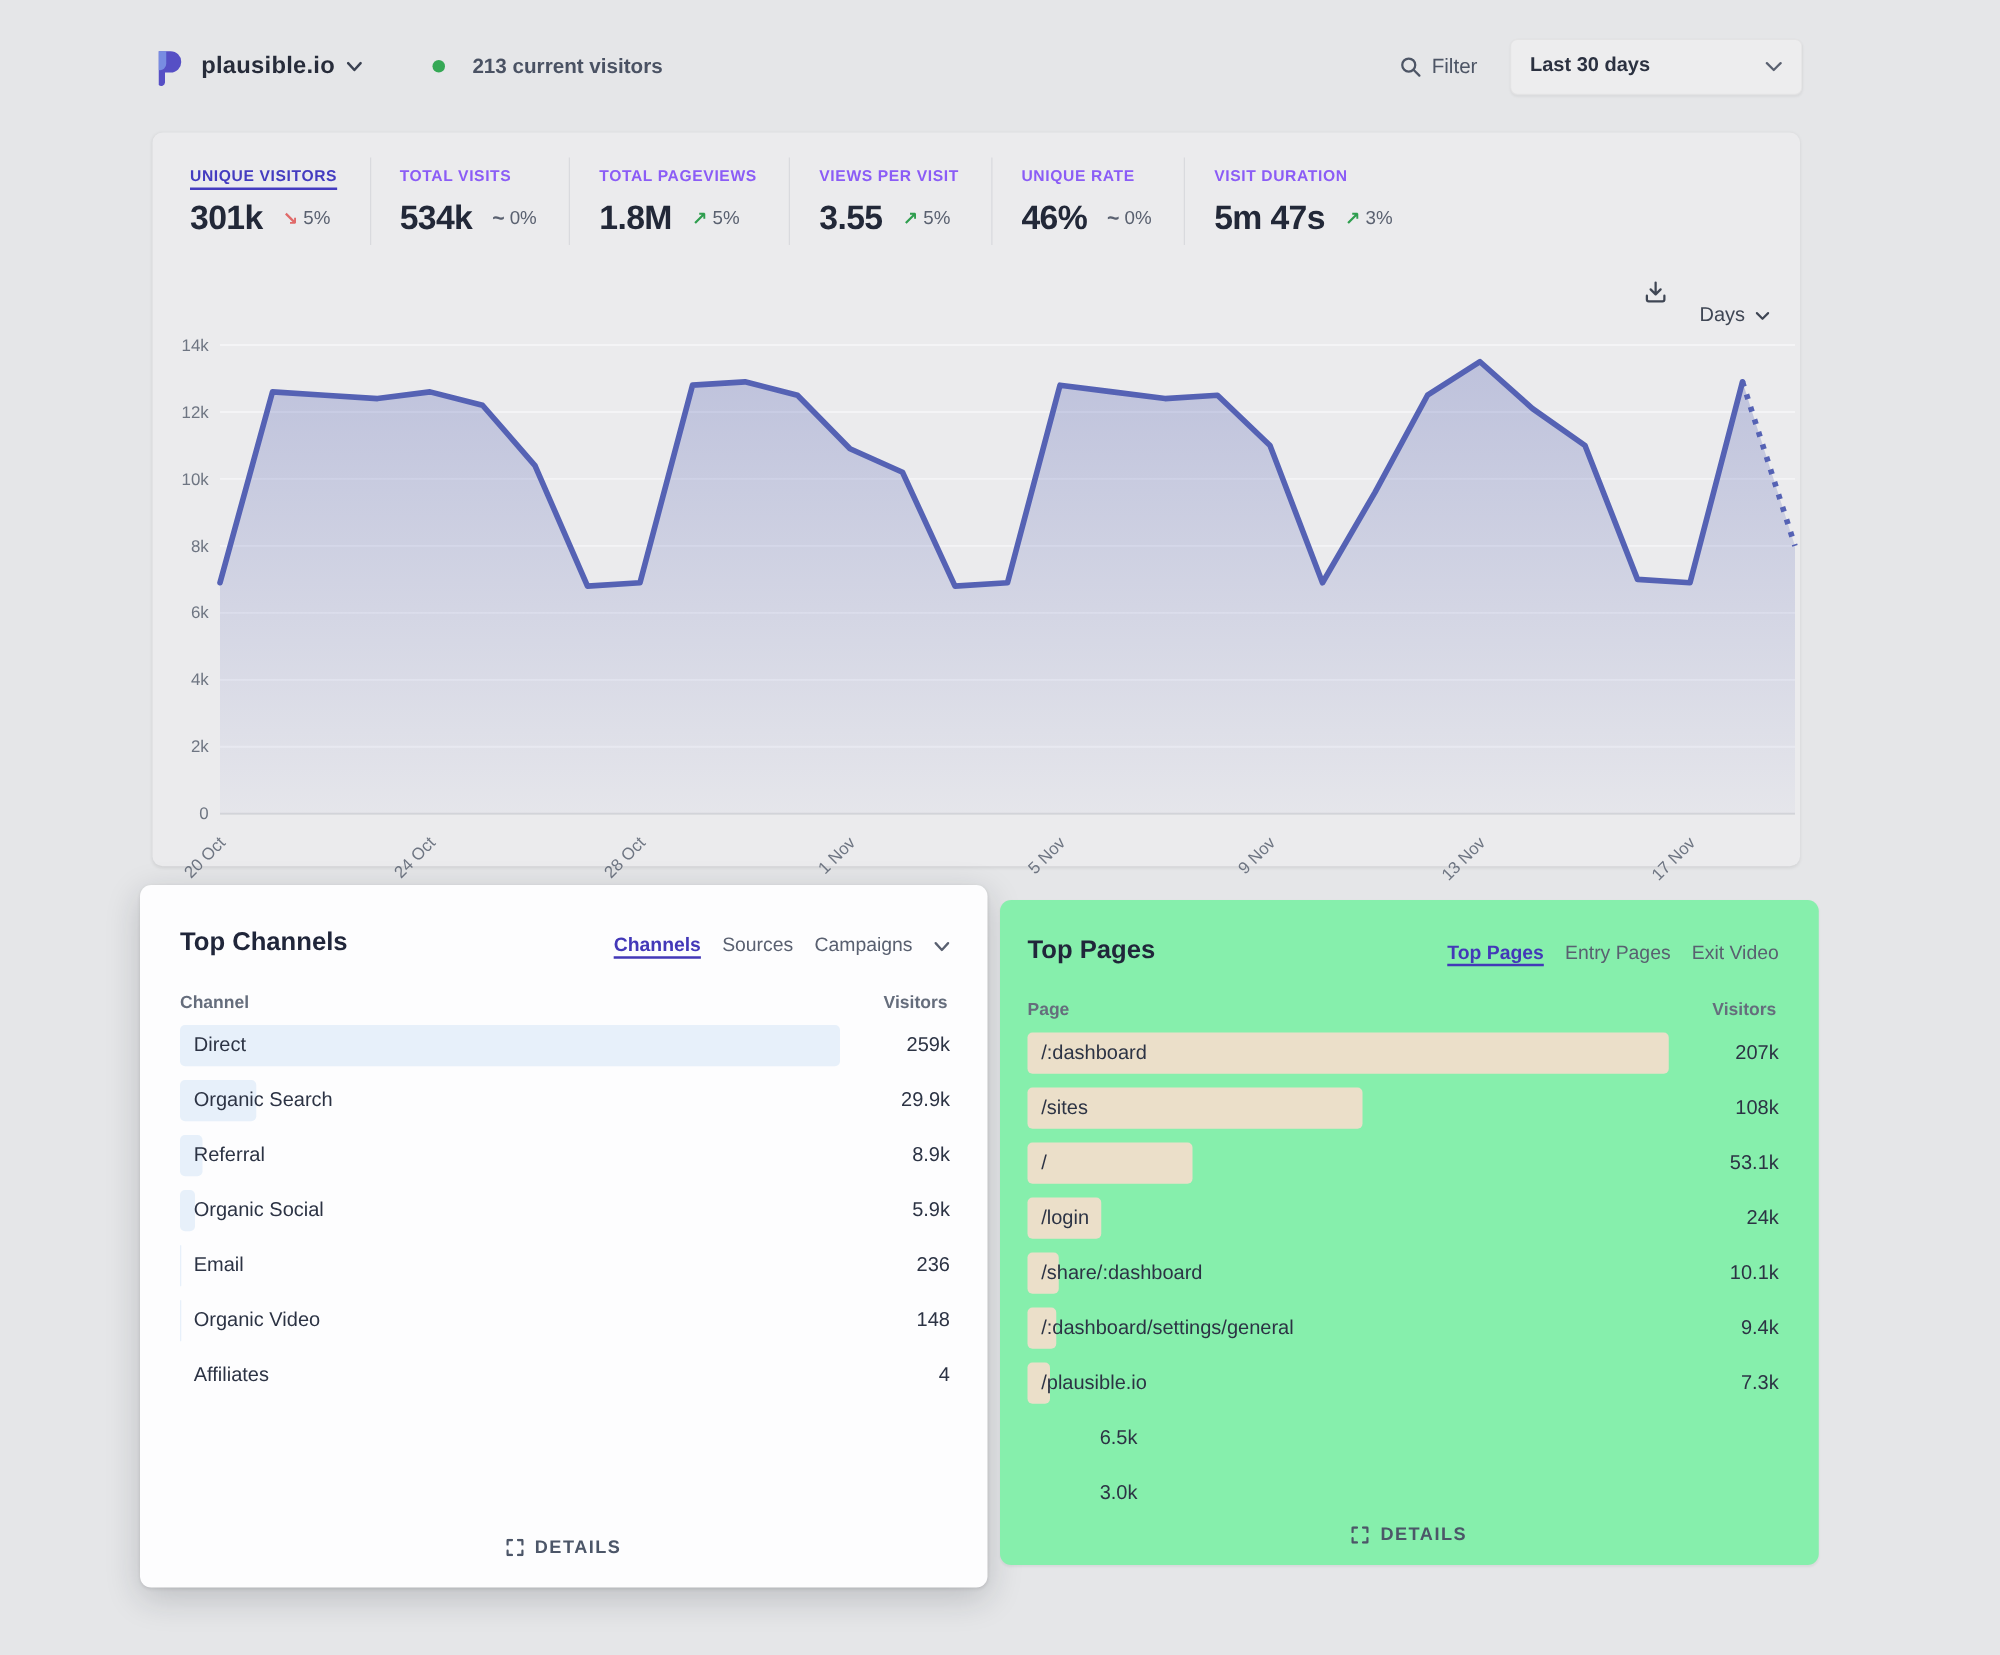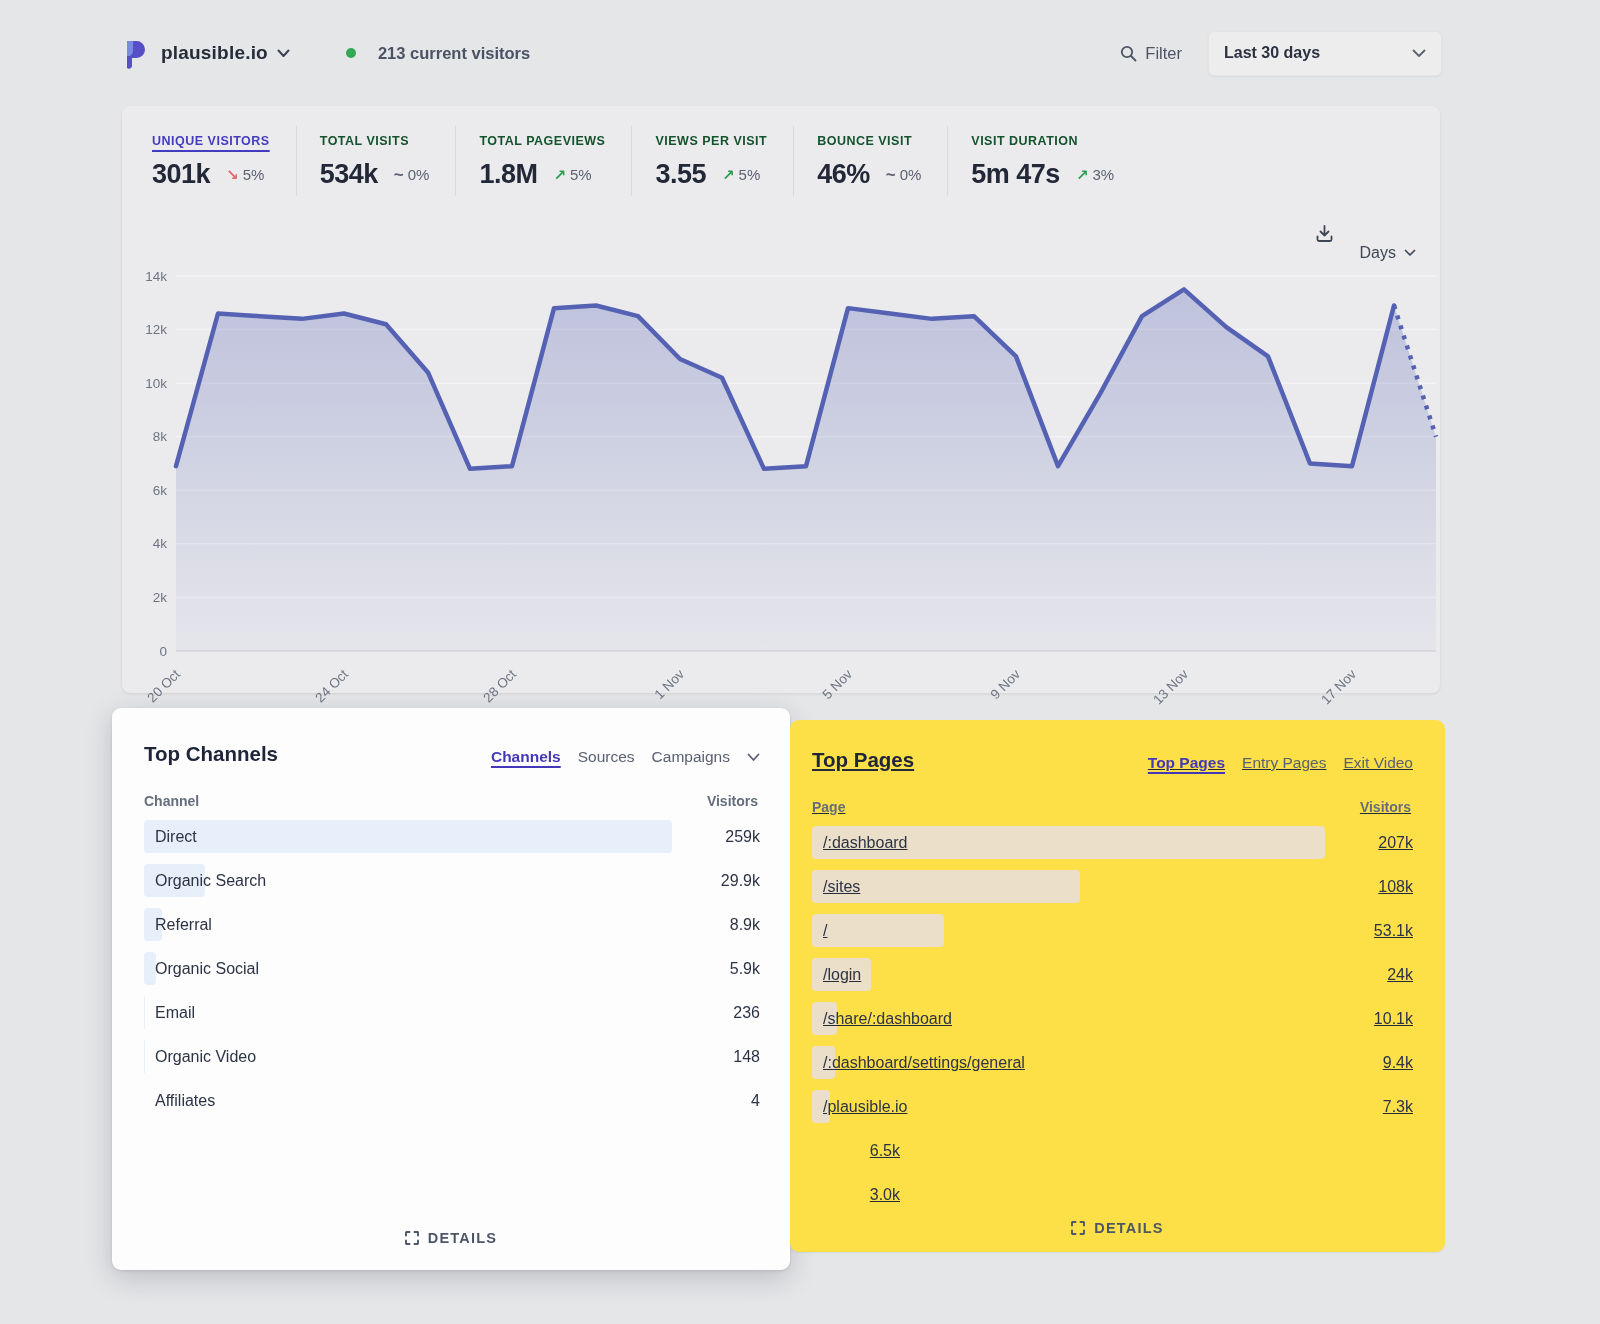--- a/index.html
+++ b/index.html
@@ -23,40 +23,40 @@
     border-radius:6px; display:flex; align-items:center; padding:0 15px; cursor:pointer;
     font-size:16px; font-weight:bold; color:#2b3140; box-shadow:0 1px 2px rgba(0,0,0,.05); }
   .daterange .chev { margin-left:auto; }
 
   
   .chart-card { margin-left:122px; width:1318px; height:587px; background:#ebebed;
     border-radius:8px; box-shadow:0 1px 3px rgba(0,0,0,.09); padding-top:20px; }
   .stats-row { display:flex; padding-left:30px; }
   .stat { padding:8px 26px 6px 0; }
   .stat + .stat { border-left:1px solid #d9dade; padding-left:23px; }
-  .stat-label { font-size:12.5px; font-weight:bold; letter-spacing:.5px; color:#14532d; white-space:nowrap; cursor:pointer; }
+  .stat-label { font-size:12.5px; font-weight:bold; letter-spacing:.5px; color:#8b5cf6; white-space:nowrap; cursor:pointer; }
   .stat-label.active { color:#443cc0; text-decoration:underline; text-underline-offset:5px; text-decoration-thickness:2px; }
   .stat-value-row { margin-top:11px; display:flex; align-items:center; gap:16px; }
   .stat-value { font-size:27px; font-weight:bold; color:#222838; letter-spacing:-.5px; white-space:nowrap; }
   .stat-change { font-size:15px; color:#5a6170; white-space:nowrap; display:flex; align-items:center; gap:4px; }
   .arrow.up { color:#2f9e4f; font-weight:bold; }
   .arrow.down { color:#e06a6a; font-weight:bold; }
   .arrow.flat { color:#5a6170; font-weight:bold; font-size:17px; }
   .interval-row { display:flex; justify-content:flex-end; align-items:center; gap:26px; padding:8px 24px 2px 0;
     color:#3f4654; font-size:16px; }
   .interval-picker { display:flex; align-items:center; gap:8px; cursor:pointer;margin-top:40px; }
   #chart { display:block; margin-left:8px; }
 
   
   .bottom-row { display:flex; align-items:flex-start; margin-left:112px; margin-top:15px; }
   .panel { position:relative; border-radius:9px; }
   .channels-card { width:678px; height:562px; background:#fdfdfe; padding:34px 30px 0 32px;
     box-shadow:0 8px 28px rgba(25,28,40,.20), 0 1px 3px rgba(0,0,0,.10); }
-  .pages-card { width:655px; height:532px; background:#fde047; margin-top:12px;
-    padding:28px 32px 0 22px; box-shadow:0 1px 2px rgba(0,0,0,.06);text-decoration:underline; }
+  .pages-card { width:655px; height:532px; background:#86efac; margin-left:10px; margin-top:12px;
+    padding:28px 32px 0 22px; box-shadow:0 1px 2px rgba(0,0,0,.06); }
   .card-head { display:flex; justify-content:space-between; align-items:flex-end; }
   .card-title { font-size:20.5px; font-weight:bold; color:#20263a; }
   .tabs { display:flex; align-items:center; gap:17px; font-size:15.5px; color:#596070; }
   .tab { cursor:pointer; white-space:nowrap; }
   .tab.active { color:#4338b8; font-weight:bold; text-decoration:underline; text-underline-offset:4px; text-decoration-thickness:2px; }
   .cols { display:flex; justify-content:space-between; margin-top:27px; font-size:14px; font-weight:bold; color:#656d7c; padding-right:2px; }
   .list { margin-top:11px; }
   .rowi { display:flex; align-items:center; height:33px; margin-bottom:11px; }
   .track { flex:1; position:relative; height:33px; }
   .bar { position:absolute; left:0; top:0; bottom:0; border-radius:4px; }
@@ -147,21 +147,21 @@
       <div class="stat-label">VIEWS PER VISIT</div>
       <div class="stat-value-row">
         <span class="stat-value">3.55</span>
         <span class="stat-change">
             <span class="arrow up">↗</span>
             <span>5%</span>
           </span>
       </div>
     </div>
     <div class="stat">
-      <div class="stat-label">BOUNCE VISIT</div>
+      <div class="stat-label">UNIQUE RATE</div>
       <div class="stat-value-row">
         <span class="stat-value">46%</span>
         <span class="stat-change">
             <span class="arrow flat">~</span>
             <span>0%</span>
           </span>
       </div>
     </div>
     <div class="stat">
       <div class="stat-label">VISIT DURATION</div>

